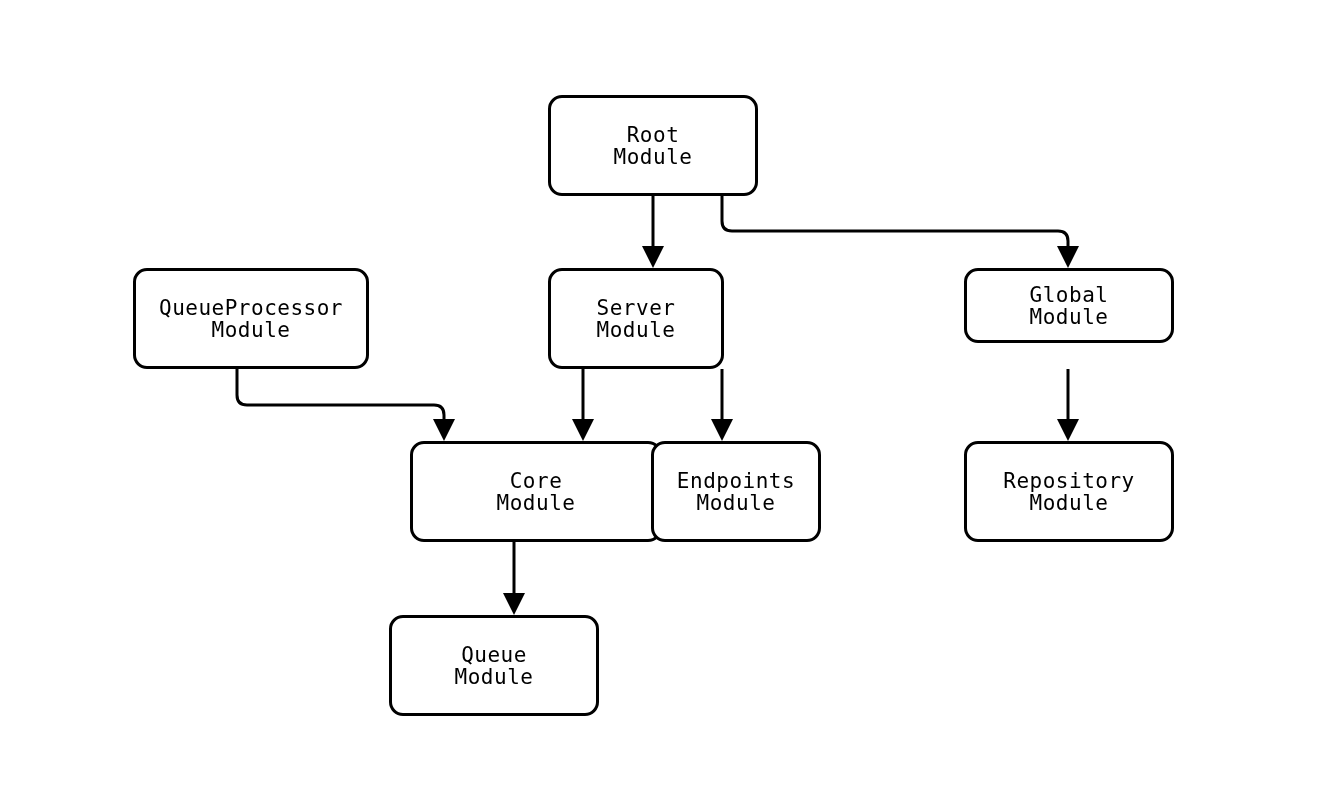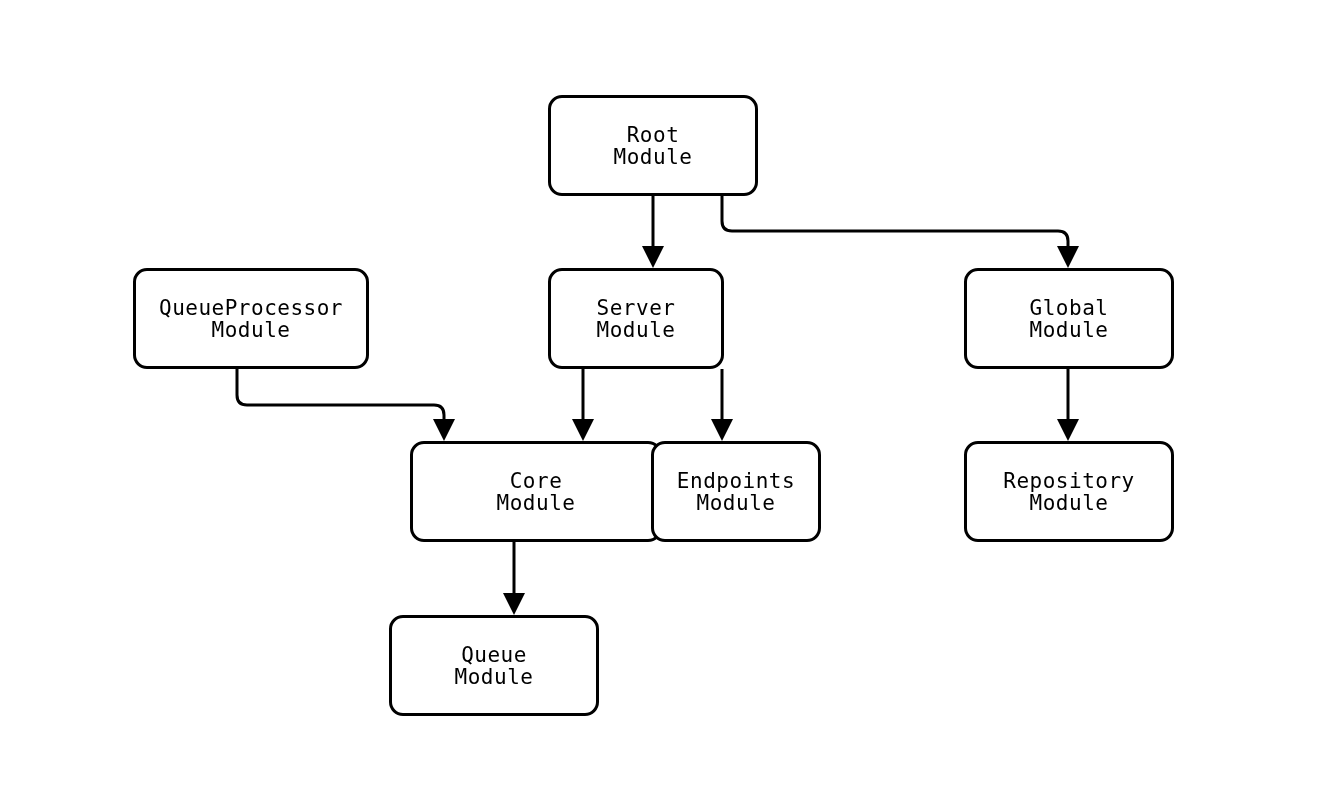--- a/index.html
+++ b/index.html
@@ -93,21 +93,21 @@
   <div class="node" style="left:133px; top:268px; width:236px; height:101px;">
     <div class="node-line">QueueProcessor</div>
     <div class="node-line">Module</div>
   </div>
 
   <div class="node" style="left:548px; top:268px; width:176px; height:101px;">
     <div class="node-line">Server</div>
     <div class="node-line">Module</div>
   </div>
 
-  <div class="node" style="left:964px; top:268px; width:210px; height:101px;">
+  <div class="node" style="left:964px; top:268px; width:210px; height:75px;">
     <div class="node-line">Global</div>
     <div class="node-line">Module</div>
   </div>
 
   <div class="node" style="left:410px; top:441px; width:252px; height:101px;">
     <div class="node-line">Core</div>
     <div class="node-line">Module</div>
   </div>
 
   <div class="node" style="left:651px; top:441px; width:170px; height:101px;">

